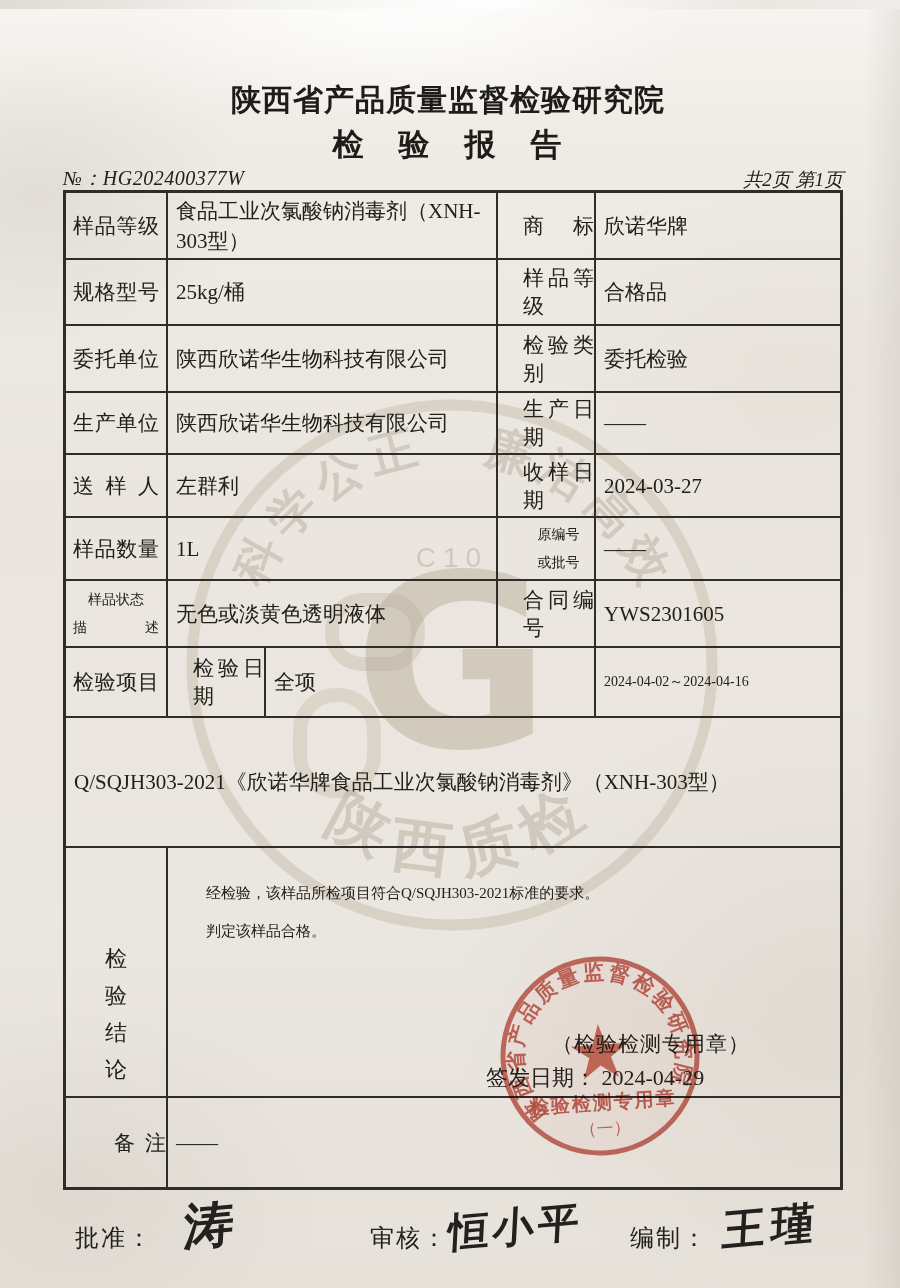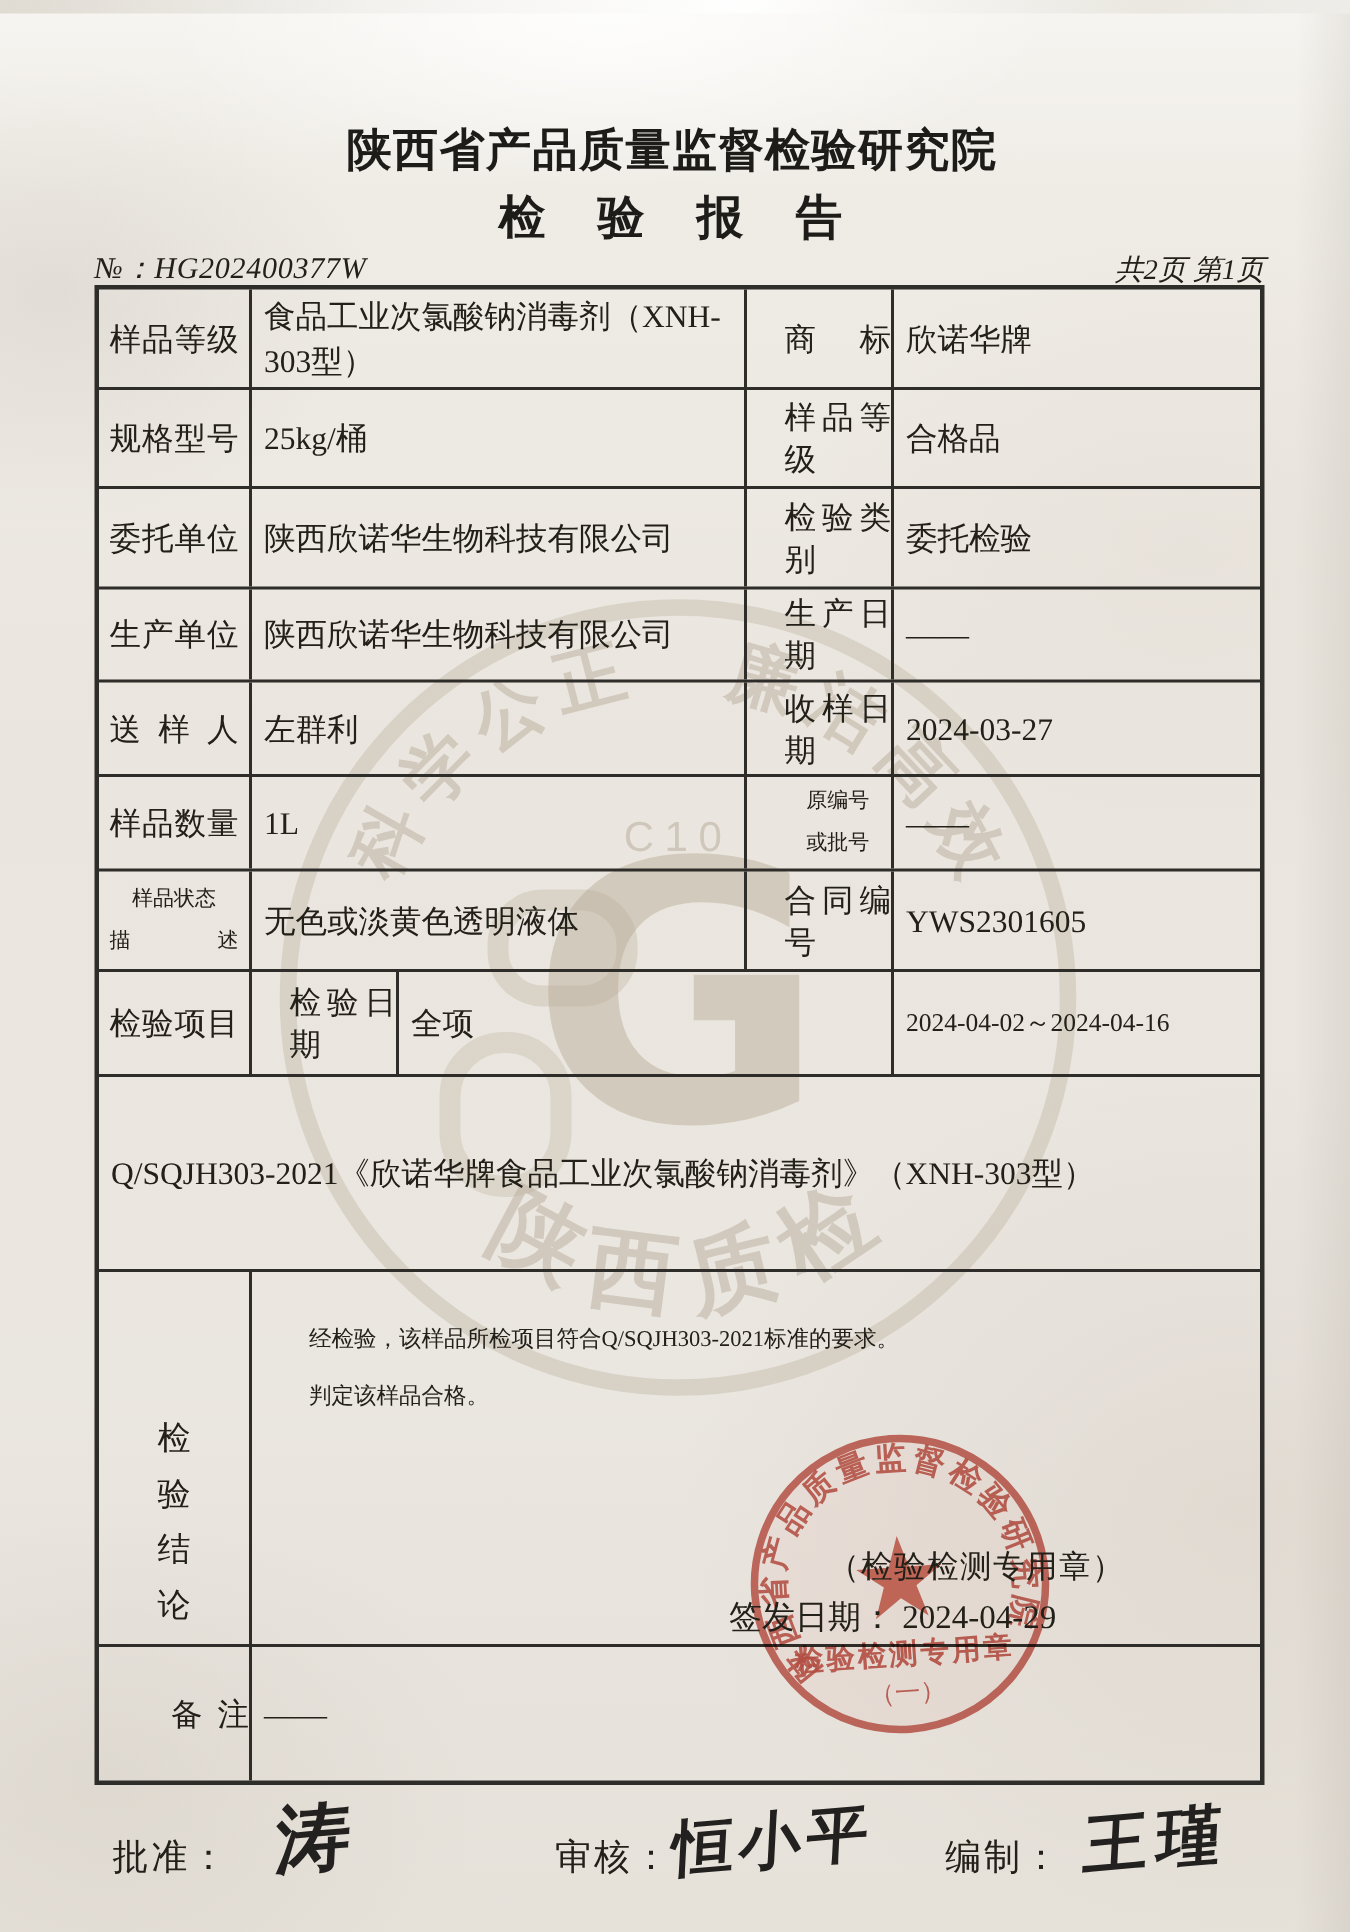--- a/index.html
+++ b/index.html
@@ -51,21 +51,21 @@
   .tr.last{border-bottom:none;}
   .td{box-sizing:border-box;border-right:2px solid #2f2d29;display:flex;align-items:center;}
   .td.end{border-right:none;}
   .w-lab1{width:102px;justify-content:center;}
   .w-val1{width:330px;}
   .w-lab2{width:98px;justify-content:center;padding-left:25px;}
   .w-val2{width:236px;}
   .w-span{width:672px;}
   .lab{font-size:21px;}
   .val{font-size:21px;padding-left:8px;padding-right:6px;line-height:30px;}
-  .val.num{font-size:17px;letter-spacing:0;}
+  .val.num{font-size:14px;letter-spacing:0;}
   .jspread{display:inline-block;width:86px;text-align:justify;text-align-last:justify;}
   .jnarrow{display:inline-block;width:60px;text-align:justify;text-align-last:justify;margin-left:48px;}
   .two-line{text-align:center;line-height:28px;font-size:14px;}
   .vert-label{display:flex;flex-direction:column;justify-content:flex-end;align-items:center;
     height:100%;padding-bottom:8px;box-sizing:border-box;font-size:22px;line-height:37px;}
   .concl-cell{position:relative;display:block;}
   .concl-text{position:absolute;left:38px;top:26px;width:600px;font-size:15px;line-height:38px;}
   
   .seal{position:absolute;left:494px;top:950px;z-index:4;opacity:.9;mix-blend-mode:multiply;
         transform:rotate(-4deg);}

